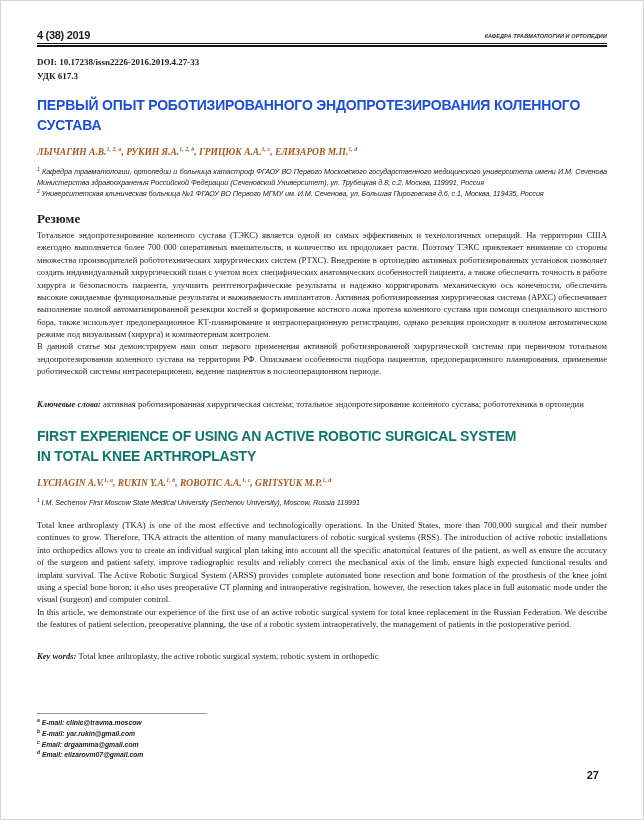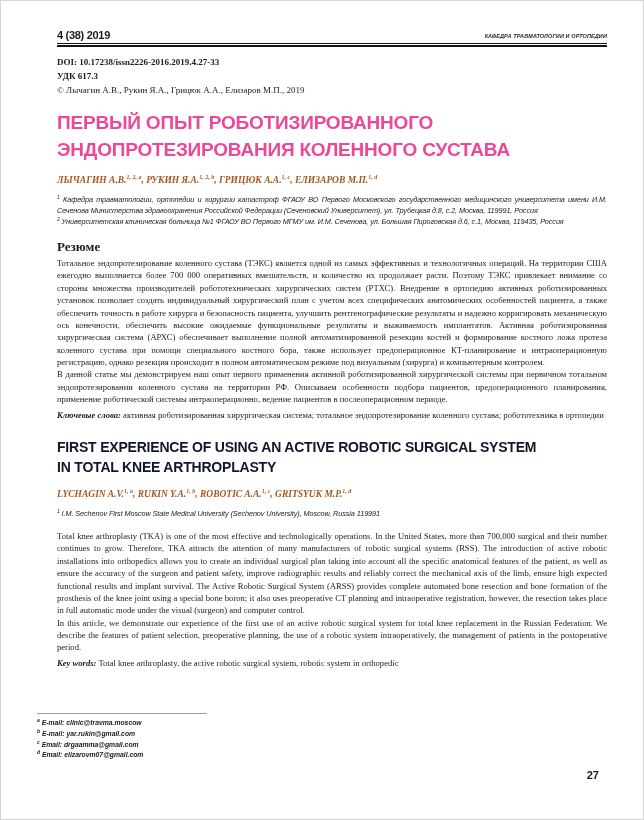--- a/index.html
+++ b/index.html
@@ -7,68 +7,68 @@
   .page {
     position:relative;
     width:644px; height:820px;
     margin:0 auto;
     background:#ffffff;
     border:1px solid #d4d4d4;
     font-family:"Liberation Serif", serif;
     color:#1c1c1c;
     overflow:hidden;
   }
-  .inner { padding:28px 36px 0 56px; }
+  .inner { padding:28px 36px 0 36px; }
 
   
   .header-row { display:flex; justify-content:space-between; align-items:flex-end; }
   .issue { font-family:"Liberation Sans", sans-serif; font-weight:bold; font-size:11px; letter-spacing:-0.3px; }
   .dept  { font-family:"Liberation Sans", sans-serif; font-style:italic; font-weight:bold; font-size:5.5px; color:#2a2a2a; letter-spacing:0.1px; padding-bottom:2px; }
   .header-rule { margin-top:2px; border-top:1px solid #151515; border-bottom:2px solid #151515; height:4px; }
 
   
   .meta { margin-top:8px; }
   .meta .doi, .meta .udk { font-size:9px; font-weight:bold; line-height:14px; }
   .meta .copyright { font-size:9px; line-height:14px; }
 
   
   .title-ru {
     margin-top:13px;
     font-family:"Liberation Sans", sans-serif;
-    font-weight:bold; font-size:19px; line-height:1.4;
+    font-weight:bold; font-size:14px; line-height:1.4;
     letter-spacing:-0.2px;
-    color:#ec4899;
+    color:#1d4ed8;
   }
   .authors {
     margin-top:11px;
     font-style:italic; font-weight:bold; font-size:9.5px;
     color:#a5591f;
   }
   .authors sup { font-size:6px; }
   .affils { margin-top:9px; }
   .affil {
     font-family:"Liberation Sans", sans-serif;
     font-style:italic; font-size:7.3px; line-height:1.42;
     color:#222; text-align:justify; letter-spacing:-0.1px;
   }
   .affil sup { font-size:5px; }
 
   
   .abs { margin-top:10px; }
   .abs-head { font-size:13px; font-weight:bold; line-height:1.45; }
   .abs p { font-size:8.6px; line-height:1.44; text-align:justify; }
-  .kw { margin-top:3px; font-size:8.6px; line-height:1.44; text-align:justify; }
+  .kw { margin-top:20px; font-size:8.6px; line-height:1.44; text-align:justify; }
   .kw .kw-label { font-weight:bold; font-style:italic; }
 
   .title-en {
     margin-top:17px;
     font-family:"Liberation Sans", sans-serif;
     font-weight:bold; font-size:14px; line-height:1.4;
     letter-spacing:-0.2px;
-    color:#0f172a;
+    color:#0f766e;
     max-width:480px;
   }
 
   
   .footnotes { position:absolute; left:36px; top:712px; width:260px; }
   .fn-rule { width:170px; border-top:1px solid #9a9a9a; margin-bottom:3px; }
   .fn {
     font-family:"Liberation Sans", sans-serif;
     font-style:italic; font-weight:bold;
     font-size:6.8px; line-height:1.4; color:#1a1a1a;
@@ -89,29 +89,28 @@
 
     <div class="header-row">
       <span class="issue">4 (38) 2019</span>
       <span class="dept">КАФЕДРА ТРАВМАТОЛОГИИ И ОРТОПЕДИИ</span>
     </div>
     <div class="header-rule"></div>
 
     <div class="meta">
       <div class="doi">DOI: 10.17238/issn2226-2016.2019.4.27-33</div>
       <div class="udk">УДК 617.3</div>
-      <div class="copyright">© Лычагин А.В., Рукин Я.А., Грицюк А.А., Елизаров М.П., 2019</div>
     </div>
 
     <div class="title-ru">ПЕРВЫЙ ОПЫТ РОБОТИЗИРОВАННОГО ЭНДОПРОТЕЗИРОВАНИЯ КОЛЕННОГО СУСТАВА</div>
 
     <div class="authors"><span>ЛЫЧАГИН А.В.</span><sup>1, 2, a</sup><span>, </span><span>РУКИН Я.А.</span><sup>1, 2, b</sup><span>, </span><span>ГРИЦЮК А.А.</span><sup>1, c</sup><span>, </span><span>ЕЛИЗАРОВ М.П.</span><sup>1, d</sup></div>
 
     <div class="affils">
-      <div class="affil"><sup>1</sup><span> Кафедра травматологии, ортопедии и хирургии катастроф ФГАОУ ВО Первого Московского государственного медицинского университета имени И.М. Сеченова Министерства здравоохранения Российской Федерации (Сеченовский Университет), ул. Трубецкая д.8, с.2, Москва, 119991, Россия</span></div>
+      <div class="affil"><sup>1</sup><span> Кафедра травматологии, ортопедии и больница катастроф ФГАОУ ВО Первого Московского государственного медицинского университета имени И.М. Сеченова Министерства здравоохранения Российской Федерации (Сеченовский Университет), ул. Трубецкая д.8, с.2, Москва, 119991, Россия</span></div>
       <div class="affil"><sup>2</sup><span> Университетская клиническая больница №1 ФГАОУ ВО Первого МГМУ им. И.М. Сеченова, ул. Большая Пироговская д.6, с.1, Москва, 119435, Россия</span></div>
     </div>
 
     <div class="abs">
       <div class="abs-head">Резюме</div>
       <p>Тотальное эндопротезирование коленного сустава (ТЭКС) является одной из самых эффективных и технологичных операций. На территории США ежегодно выполняется более 700 000 оперативных вмешательств, и  количество  их продолжает расти. Поэтому ТЭКС привлекает внимание со стороны множества производителей робототехнических  хирургических систем (РТХС). Внедрение в ортопедию активных роботизированных установок позволяет создать индивидуальный хирургический план с учетом всех специфических анатомических особенностей пациента, а также обеспечить точность в работе хирурга и безопасность пациента, улучшить рентгенографические результаты и надежно корригировать механическую ось  конечности, обеспечить высокие ожидаемые функциональные результаты и  выживаемость имплантатов. Активная роботизированная хирургическая система (АРХС) обеспечивает выполнение полной автоматизированной резекции костей и формирование костного ложа протеза коленного сустава при помощи специального костного бора, также использует предоперационное КТ-планирование и интраоперационную регистрацию, однако резекция происходит в полном автоматическом режиме под визуальным (хирурга) и компьютерным контролем.</p>
       <p>В данной статье мы демонстрируем наш опыт первого применения активной роботизированной хирургической системы при первичном тотальном эндопротезировании коленного сустава на территории РФ. Описываем особенности подбора пациентов, предоперационного планирования, применение роботической системы интраоперационно, ведение пациентов в послеоперационном периоде.</p>
       <div class="kw"><span class="kw-label">Ключевые слова:</span><span> активная роботизированная хирургическая система; тотальное эндопротезирование коленного сустава; робототехника в ортопедии</span></div>
     </div>
 

